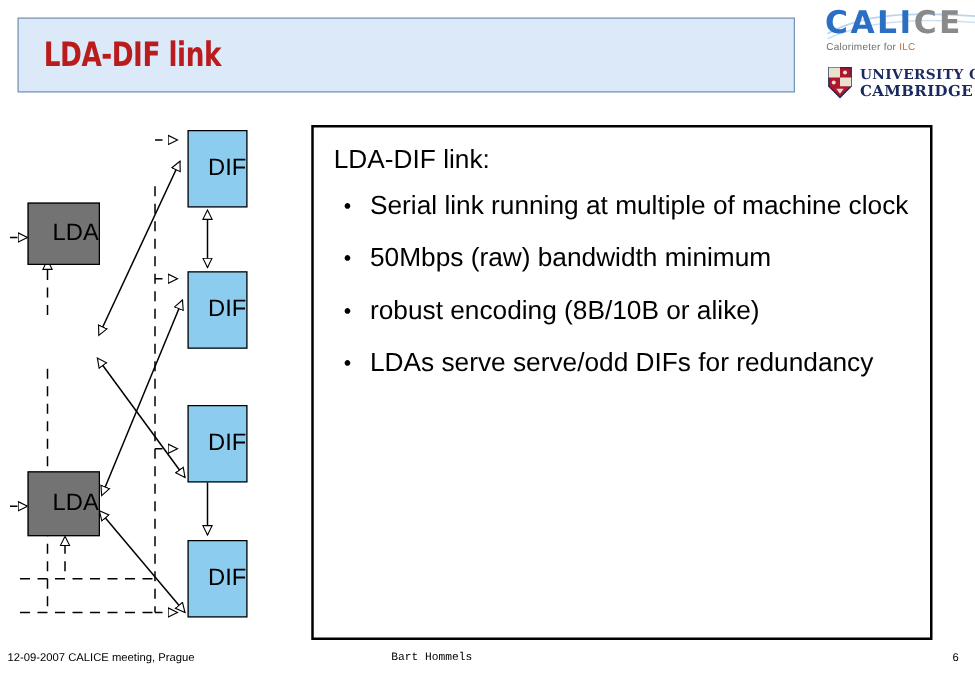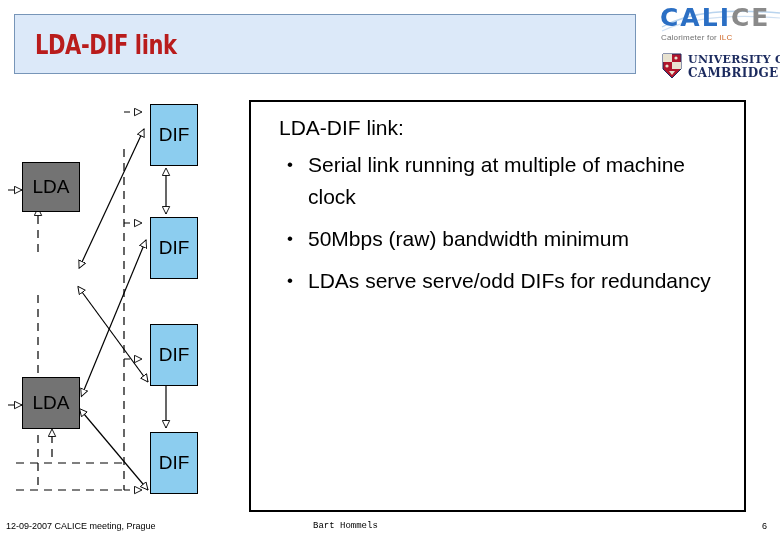--- a/index.html
+++ b/index.html
@@ -130,40 +130,40 @@
     width: 240px;
     height: 420px;
   }
   #diagram svg { display: block; }
   .node-box {
     position: absolute;
     box-sizing: border-box;
     border: 1px solid #000000;
     display: flex;
     align-items: center;
-    justify-content: center;
+    justify-content: flex-end;
     font-family: "Liberation Sans", sans-serif;
     font-size: 19px;
     color: #000000;
     letter-spacing: 0px;
   }
   .node-dif { background: #8CCDEF; }
   .node-lda { background: #737373; }
 
   
   #content-panel {
     position: absolute;
     left: 249px;
     top: 100px;
     width: 497px;
     height: 412px;
     border: 2px solid #000000;
     box-sizing: border-box;
     background: #ffffff;
-    padding: 12px 10px 0 22px;
+    padding: 12px 10px 0 10px;
   }
   #content-heading {
     font-size: 21px;
     line-height: 28px;
     margin: 0 0 7px 6px;
     white-space: nowrap;
   }
   ul#bullet-list {
     list-style: none;
     margin: 0;
@@ -305,20 +305,23 @@
 <div id="content-panel">
   <div id="content-heading">LDA-DIF link:</div>
   <ul id="bullet-list">
     <li>
       <span>Serial link running at multiple of machine clock</span>
     </li>
     <li>
       <span>50Mbps (raw) bandwidth minimum</span>
     </li>
     <li>
+      <span>robust encoding (8B/10B or alike)</span>
+    </li>
+    <li>
       <span>LDAs serve serve/odd DIFs for redundancy</span>
     </li>
   </ul>
 </div>
 
 <div id="footer">
   <div id="footer-left">12-09-2007 CALICE meeting, Prague</div>
   <div id="footer-center">Bart Hommels</div>
   <div id="footer-right">6</div>
 </div>

